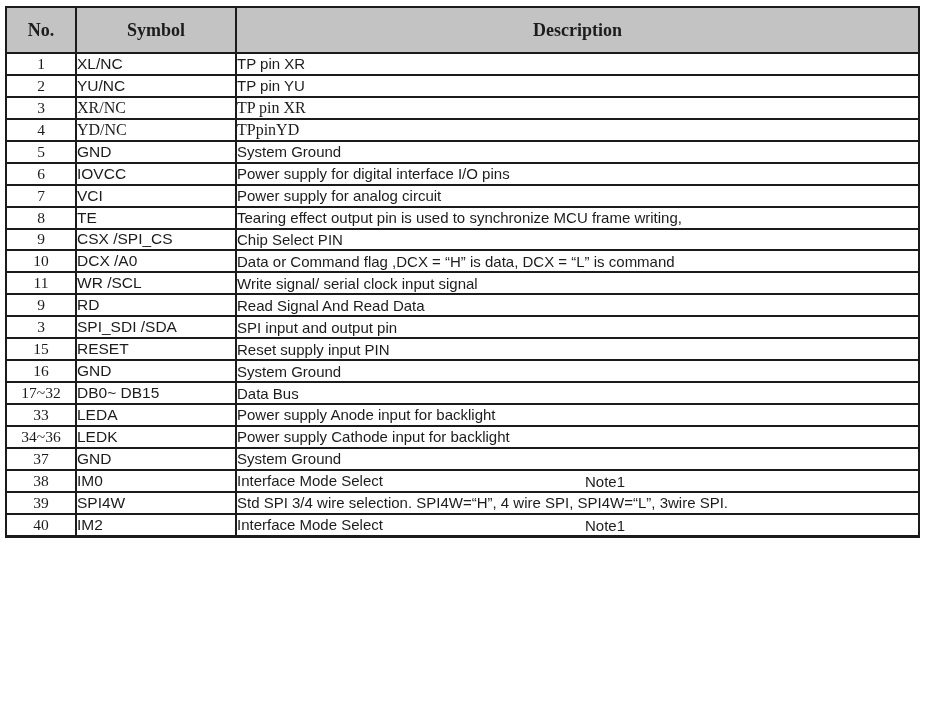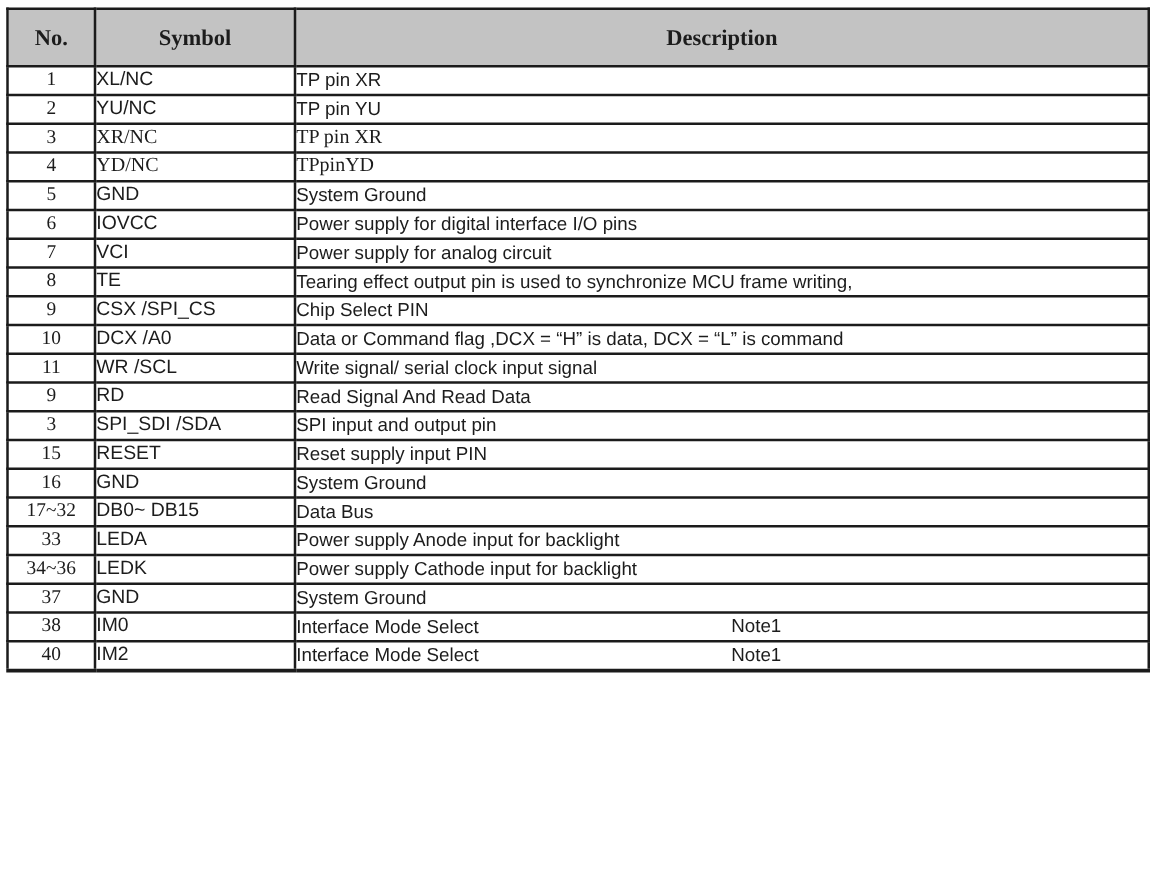--- a/index.html
+++ b/index.html
@@ -272,20 +272,28 @@
 
     <tr>
       <td class="cell-no">38</td>
       <td class="cell-symbol">IM0</td>
       <td class="cell-desc">
         <span>Interface Mode Select</span>
         <span class="note-ref">Note1</span>
       </td>
     </tr>
 
+    <tr>
+      <td class="cell-no">39</td>
+      <td class="cell-symbol">SPI4W</td>
+      <td class="cell-desc">
+        <span>Std SPI 3/4 wire selection. SPI4W=“H”, 4 wire SPI, SPI4W=“L”, 3wire SPI.</span>
+        
+      </td>
+    </tr>
 
     <tr>
       <td class="cell-no">40</td>
       <td class="cell-symbol">IM2</td>
       <td class="cell-desc">
         <span>Interface Mode Select</span>
         <span class="note-ref">Note1</span>
       </td>
     </tr>
   </tbody>

